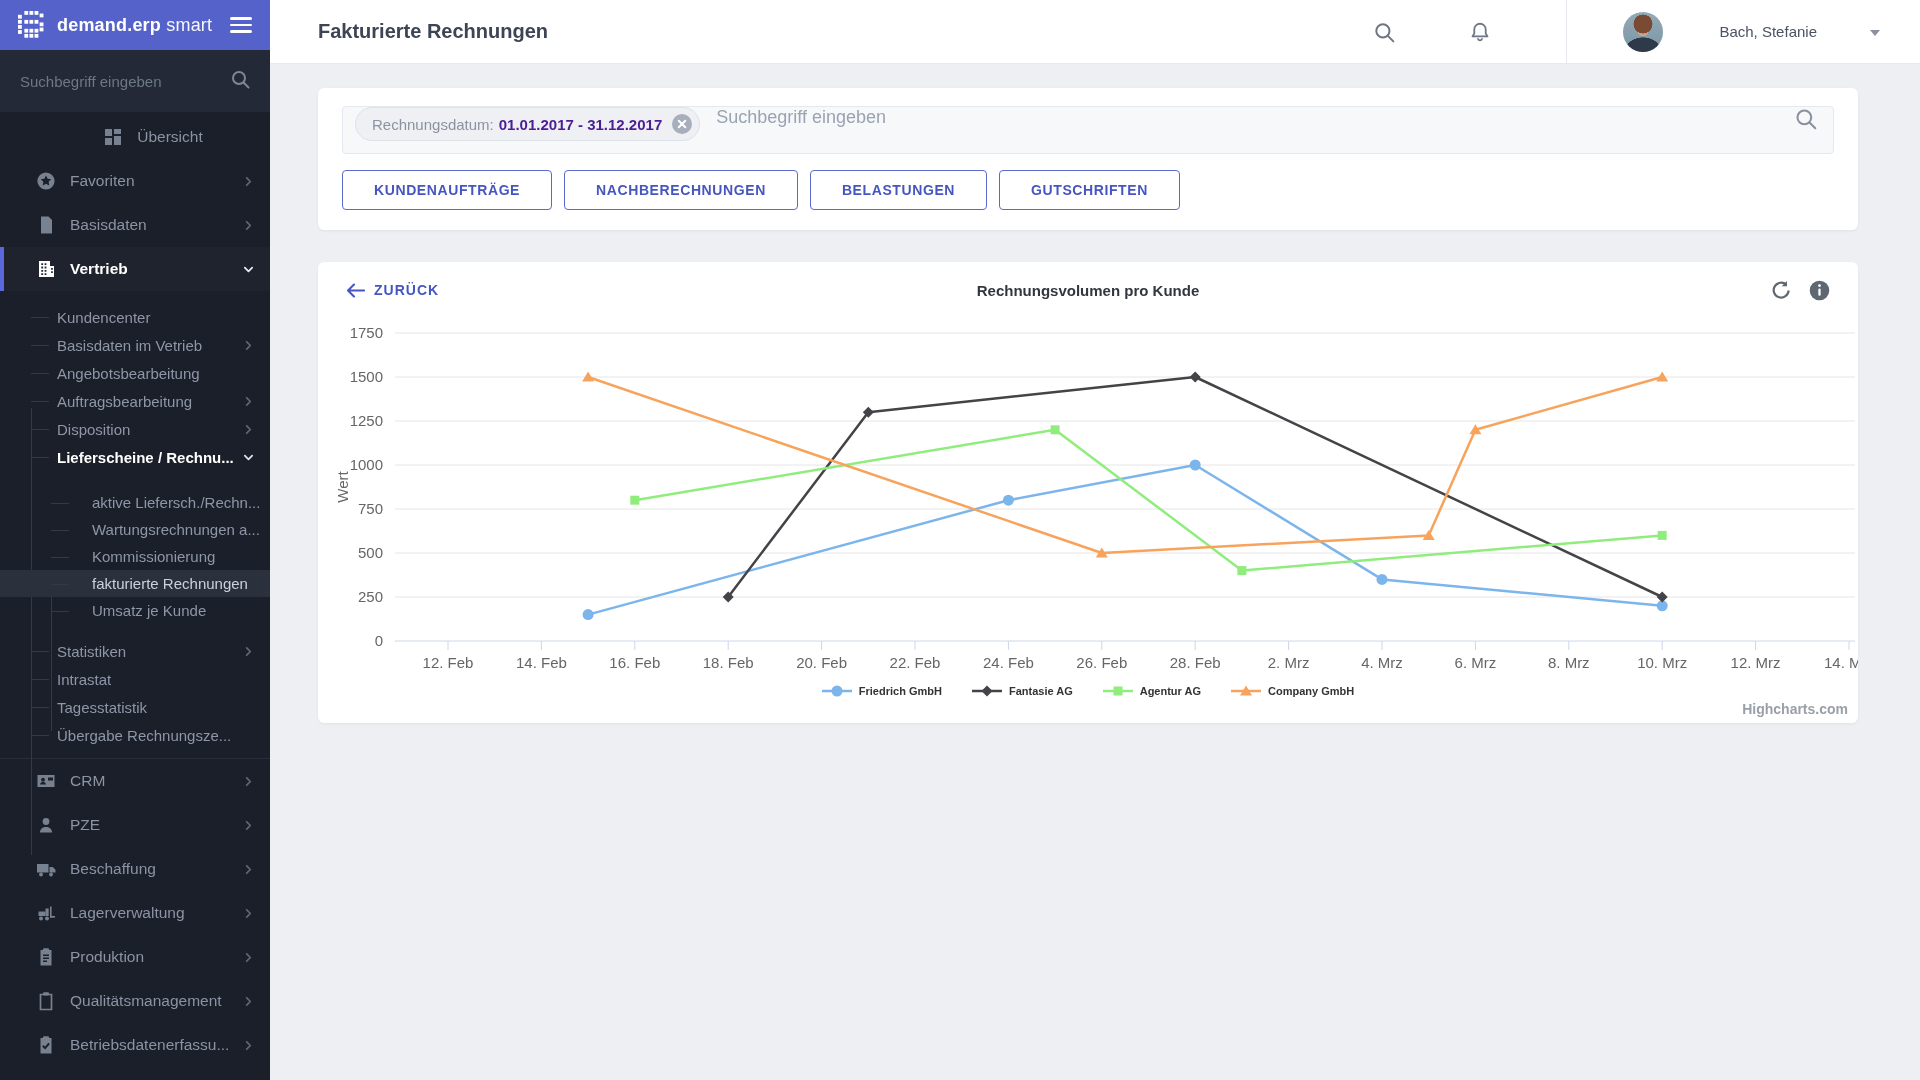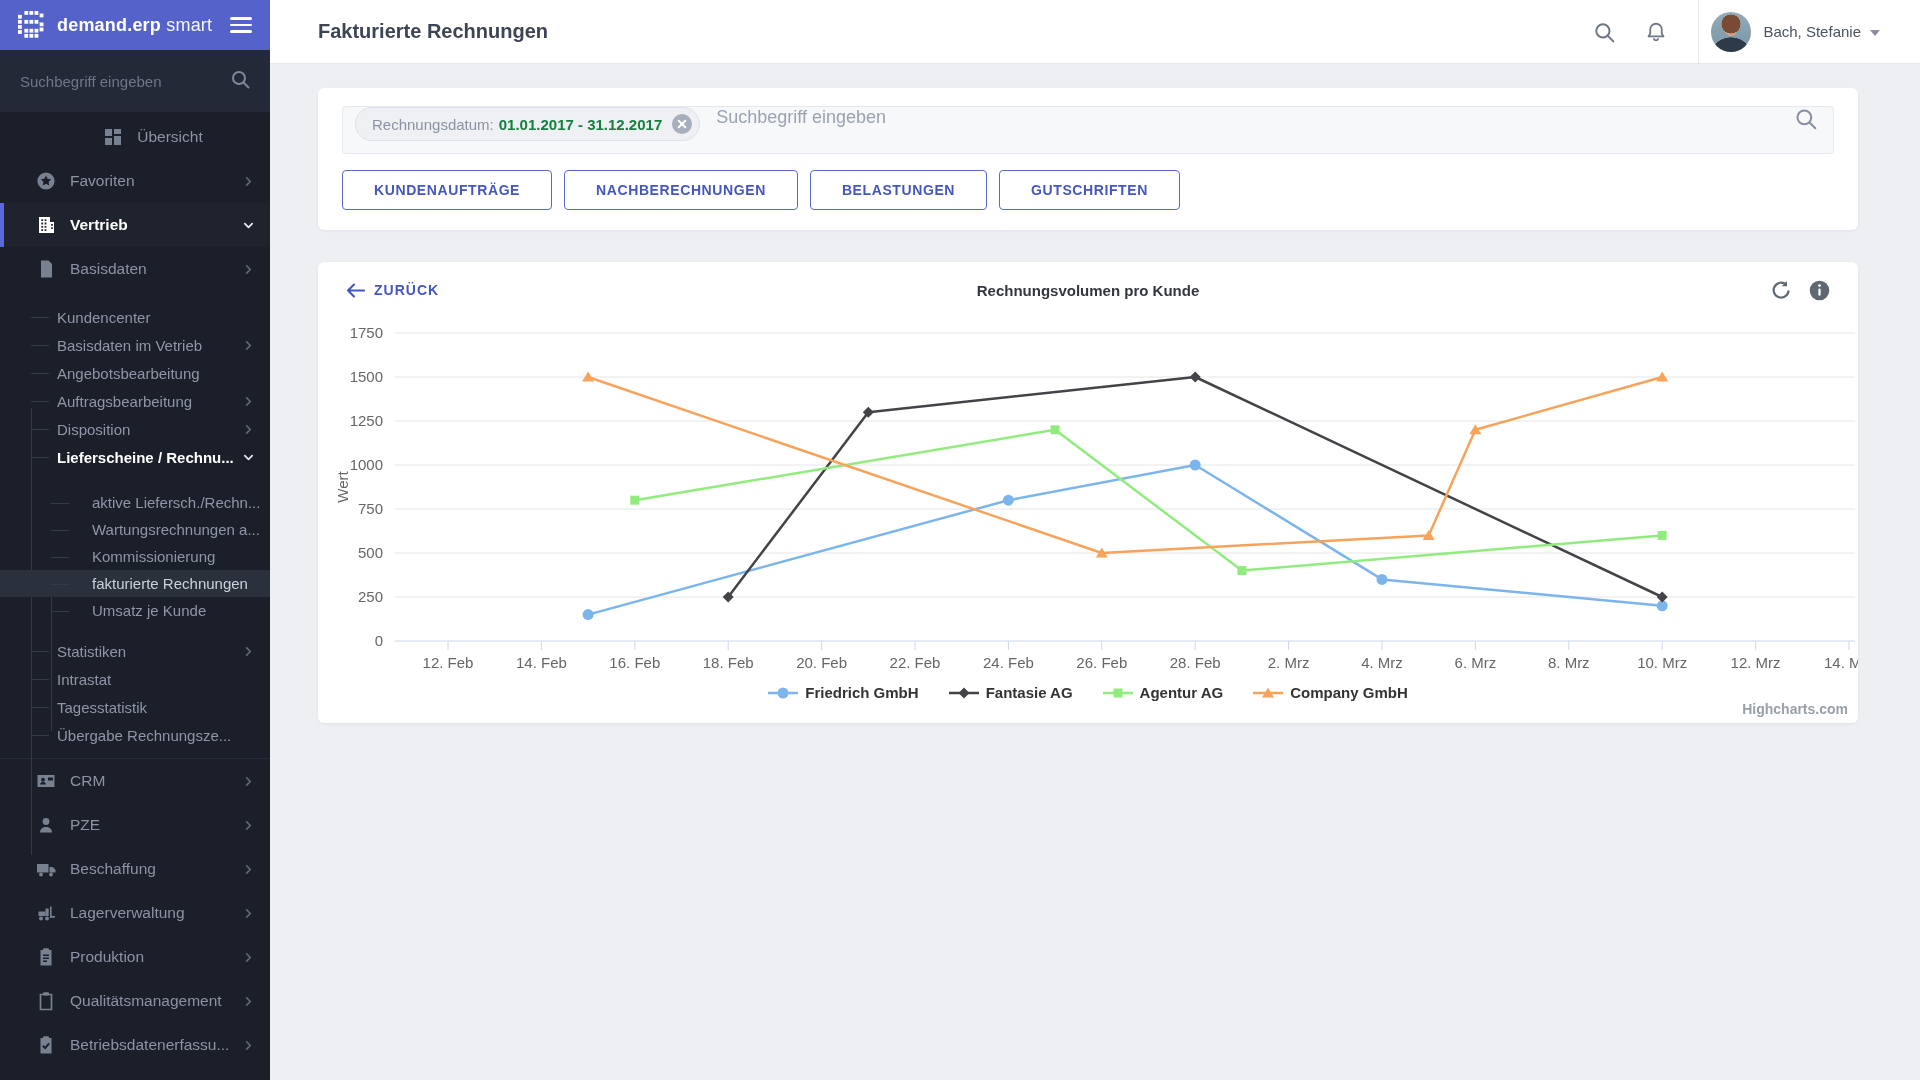--- a/index.html
+++ b/index.html
@@ -40,21 +40,21 @@
   .m-item.selected { background:#2b303d; color:#ccd1db; }
   .sb-divider { border-top:1px solid #272d3a; margin-top:9px; }
   .vline { position:absolute; width:1px; background:#333a47; }
   .m-icon svg .cut { fill:#1a1f29; }
   .m-icon svg .cuts { stroke:#1a1f29; }
 
   
   .topbar { margin-left:270px; height:64px; background:#fff; border-bottom:1px solid #e7e9ee;
     display:flex; align-items:center; padding-left:48px; }
   .page-title { font-size:20px; font-weight:700; color:#3d4454; }
-  .tb-right { margin-left:auto; display:flex; align-items:center; height:100%; }
+  .tb-right { margin-left:auto; display:flex; align-items:center; height:100%;gap:44px; }
   .tb-ico { color:#6e7684; padding:0 15px; cursor:pointer; display:flex; }
   .tb-sep { width:1px; height:100%; background:#e7e9ee; margin:0 12px 0 16px; }
   .avatar { width:40px; height:40px; border-radius:50%; margin-right:12px; cursor:pointer;
     background:
       radial-gradient(circle at 50% 30%, #7a4a33 0 27%, rgba(0,0,0,0) 28%),
       radial-gradient(circle at 50% 46%, #cfa287 0 19%, rgba(0,0,0,0) 20%),
       radial-gradient(circle at 50% 118%, #2e3a4a 0 42%, rgba(0,0,0,0) 43%),
       linear-gradient(180deg,#93aab6,#7c96a4); }
   .user-name { font-size:15px; color:#4a5264; cursor:pointer; }
   .caret { width:0; height:0; border-left:5px solid transparent; border-right:5px solid transparent;
@@ -63,39 +63,39 @@
   
   .content { margin-left:270px; padding:24px 0 0 48px; }
   .card { width:1540px; background:#fff; border-radius:6px; box-shadow:0 1px 3px rgba(16,24,40,.06); }
 
   .filter-card { padding:18px 24px 20px; }
   .search-row { height:48px; background:#f7f8fa; border:1px solid #e5e8ee; border-radius:4px;
     display:flex; align-items:flex-start; padding:0 16px 0 12px; }
   .chip { height:34px; background:#eef0f4; border:1px solid #dde1e8; border-radius:17px;
     display:flex; align-items:center; padding:0 6px 0 16px; font-size:15px; white-space:nowrap; }
   .chip-label { color:#8b93a3; margin-right:5px; }
-  .chip-value { color:#15803d; font-weight:700; }
+  .chip-value { color:#4c1d95; font-weight:700; }
   .chip-x { margin-left:9px; cursor:pointer; display:flex; color:#a7aebc; }
   .search-row input { flex:1; border:none; outline:none; background:transparent; margin-left:16px;
     font-size:18px; font-family:inherit; color:#5b6270; }
   .search-row input::placeholder { color:#9aa3b2; }
   .search-row .ico { color:#8a919e; cursor:pointer; display:flex; }
   .btn-row { display:flex; gap:12px; margin-top:16px; }
   .filter-btn { height:40px; padding:0 31px; background:#fff; border:1px solid #5b6ac8; border-radius:4px;
     color:#4656c0; font-size:14px; font-weight:700; letter-spacing:.6px; font-family:inherit; cursor:pointer; }
 
   .chart-card { margin-top:32px; height:461px; position:relative; }
   .chart-head { height:56px; display:flex; align-items:center; padding:0 28px; position:relative; }
   .back-link { display:flex; align-items:center; gap:9px; color:#4556c2; font-size:14px; font-weight:700;
     letter-spacing:1px; cursor:pointer; }
   .chart-title { position:absolute; left:0; right:0; text-align:center; font-size:15px; font-weight:700; color:#32373f; }
   .chart-actions { margin-left:auto; display:flex; align-items:center; gap:18px; z-index:2; }
   .chart-actions .ico { color:#5f6771; cursor:pointer; display:flex; }
   .legend { display:flex; justify-content:center; align-items:center; gap:30px; margin-top:12px; }
-  .legend-item { display:flex; align-items:center; gap:7px; font-size:15px; font-weight:700; color:#333; cursor:pointer; }
+  .legend-item { display:flex; align-items:center; gap:7px; font-size:11px; font-weight:700; color:#333; cursor:pointer; }
   .credit { position:absolute; right:10px; bottom:6px; font-size:14px; color:#999fa8;font-weight:bold; }
 </style>
 </head>
 <body>
 
 <aside class="sb">
   <div class="sb-head">
     <svg width="28" height="28" viewBox="0 0 22 22">
       <g fill="#ffffff">
         <rect x="5" y="0" width="3" height="3"></rect>
@@ -155,41 +155,41 @@
             <path class="cut" d="M10 4.6l1.6 3.2 3.6.5-2.6 2.5.6 3.6L10 12.7l-3.2 1.7.6-3.6-2.6-2.5 3.6-.5z"></path>
           </svg>
         </span>
         <span>Favoriten</span>
         <span class="chev ">
           <svg width="11" height="11" viewBox="0 0 12 12">
             <path d="M4 2l4 4-4 4" fill="none" stroke="currentColor" stroke-width="1.9" stroke-linecap="round" stroke-linejoin="round"></path>
           </svg>
         </span>
       </div>
+      <div class="m-item lvl0">
+        <span class="m-icon">
+          <svg width="20" height="20" viewBox="0 0 20 20" fill="currentColor">
+            <path d="M5 1.5h7.5l3.5 3.5v13.5H5z"></path>
+          </svg>
+        </span>
+        <span>Basisdaten</span>
+        <span class="chev ">
+          <svg width="11" height="11" viewBox="0 0 12 12">
+            <path d="M4 2l4 4-4 4" fill="none" stroke="currentColor" stroke-width="1.9" stroke-linecap="round" stroke-linejoin="round"></path>
+          </svg>
+        </span>
+      </div>
       <div class="m-item lvl0 active">
         <span class="m-icon">
           <svg width="20" height="20" viewBox="0 0 20 20" fill="currentColor">
             <path fill-rule="evenodd" d="M3 2h11v16H3zM5.3 4.3h1.8v1.8H5.3zM8.6 4.3h1.8v1.8H8.6zM5.3 7.6h1.8v1.8H5.3zM8.6 7.6h1.8v1.8H8.6zM5.3 10.9h1.8v1.8H5.3zM8.6 10.9h1.8v1.8H8.6zM5.3 14.2h1.8v1.8H5.3zM8.6 14.2h1.8v1.8H8.6zM14 7h4v11h-4zM15.1 9h1.7v1.7h-1.7zM15.1 12.2h1.7v1.7h-1.7z"></path>
           </svg>
         </span>
         <span>Vertrieb</span>
         <span class="chev down">
-          <svg width="11" height="11" viewBox="0 0 12 12">
-            <path d="M4 2l4 4-4 4" fill="none" stroke="currentColor" stroke-width="1.9" stroke-linecap="round" stroke-linejoin="round"></path>
-          </svg>
-        </span>
-      </div>
-      <div class="m-item lvl0">
-        <span class="m-icon">
-          <svg width="20" height="20" viewBox="0 0 20 20" fill="currentColor">
-            <path d="M5 1.5h7.5l3.5 3.5v13.5H5z"></path>
-          </svg>
-        </span>
-        <span>Basisdaten</span>
-        <span class="chev ">
           <svg width="11" height="11" viewBox="0 0 12 12">
             <path d="M4 2l4 4-4 4" fill="none" stroke="currentColor" stroke-width="1.9" stroke-linecap="round" stroke-linejoin="round"></path>
           </svg>
         </span>
       </div>
       <div class="m-item lvl1" style="margin-top: 12px;">
         <span>Kundencenter</span>
       </div>
       <div class="m-item lvl1">
         <span>Basisdaten im Vetrieb</span>

